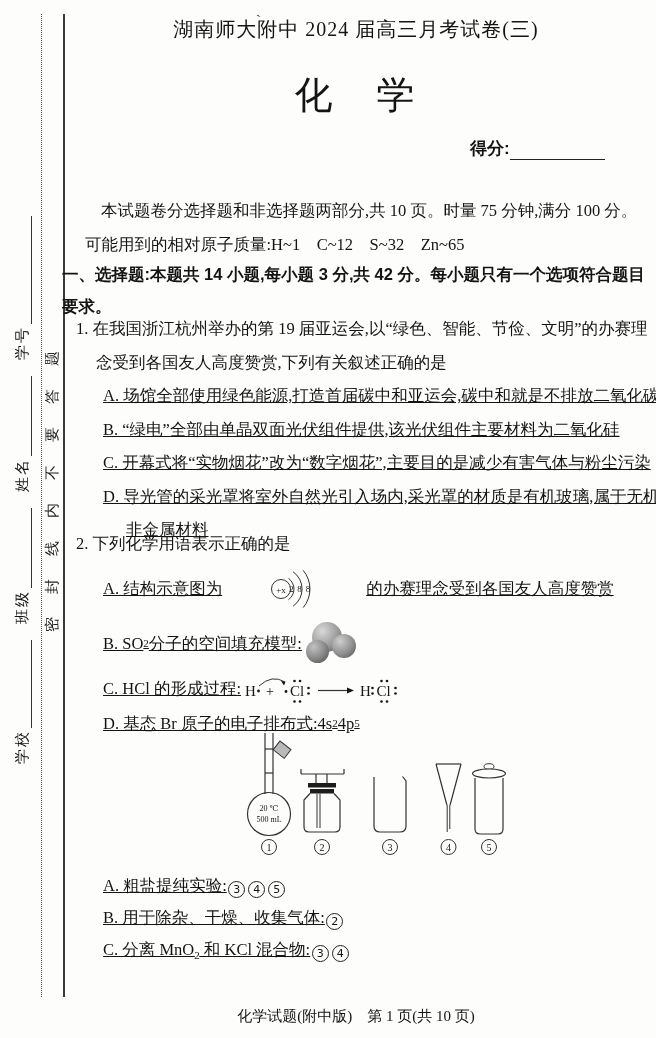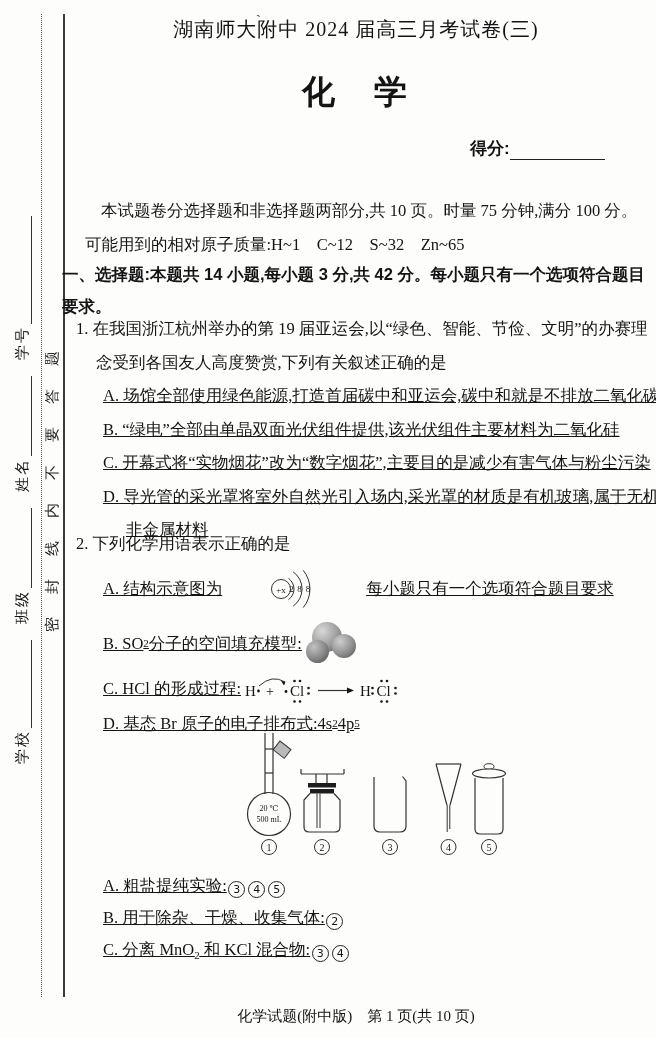--- a/index.html
+++ b/index.html
@@ -22,21 +22,21 @@
   .seal-strip{
     position:absolute;left:-112px;top:470px;width:330px;height:20px;
     transform:rotate(-90deg);text-align:center;font-size:15px;letter-spacing:23px;
     white-space:nowrap;color:#222;
   }
   
   .tick-mark{position:absolute;left:256px;top:12px;font-size:15px;color:#333;}
   .exam-title{position:absolute;left:65px;top:16px;width:582px;text-align:center;
     font-size:20px;letter-spacing:1px;font-weight:500;}
   .subject-title{position:absolute;left:65px;top:70px;width:582px;text-align:center;
-    font-size:33px;font-weight:700;letter-spacing:3px;}
+    font-size:38px;font-weight:400;letter-spacing:3px;}
   .score-row{position:absolute;left:470px;top:137px;font-size:17px;font-weight:700;
     font-family:"Liberation Sans","DejaVu Sans",sans-serif;}
   .score-blank{display:inline-block;width:95px;height:1.05em;border-bottom:1.6px solid #222;vertical-align:bottom;}
   
   .intro{position:absolute;left:65px;top:194px;width:582px;font-size:16.5px;line-height:34px;}
   .intro .p1{text-indent:36px;}
   .intro .p2{text-indent:20px;}
   .section-heading{position:absolute;left:62px;top:258px;width:588px;
     font-family:"Liberation Sans","DejaVu Sans",sans-serif;font-weight:700;
     font-size:16.5px;line-height:32px;}
@@ -133,21 +133,21 @@
         <svg width="48" height="48" viewBox="0 0 48 48">
           <circle class="thin" cx="11" cy="24" r="9.5"></circle>
           <text x="11" y="27.5" font-size="9" text-anchor="middle">+x</text>
           <path class="thin" d="M18.5,13.4 A13,13 0 0 1 18.5,34.6"></path>
           <path class="thin" d="M23.1,6.8 A21,21 0 0 1 23.1,41.2"></path>
           <path class="thin" d="M33.2,5.4 A29,29 0 0 1 33.2,42.6"></path>
           <text x="21.5" y="27" font-size="9" text-anchor="middle">2</text>
           <text x="29.5" y="27" font-size="9" text-anchor="middle">8</text>
           <text x="38" y="27" font-size="9" text-anchor="middle">8</text>
         </svg>
-        <span>每小题只有一个选项符合题目要求</span>
+        <span>的办赛理念受到各国友人高度赞赏</span>
       </div>
 
       <div class="row row-b">
         <span>B. SO</span>
           <sub>2</sub>
           <span> 分子的空间填充模型:</span>
         <span class="so2-model">
           <span class="sphere sph-big"></span>
           <span class="sphere sph-right"></span>
           <span class="sphere sph-left"></span>

